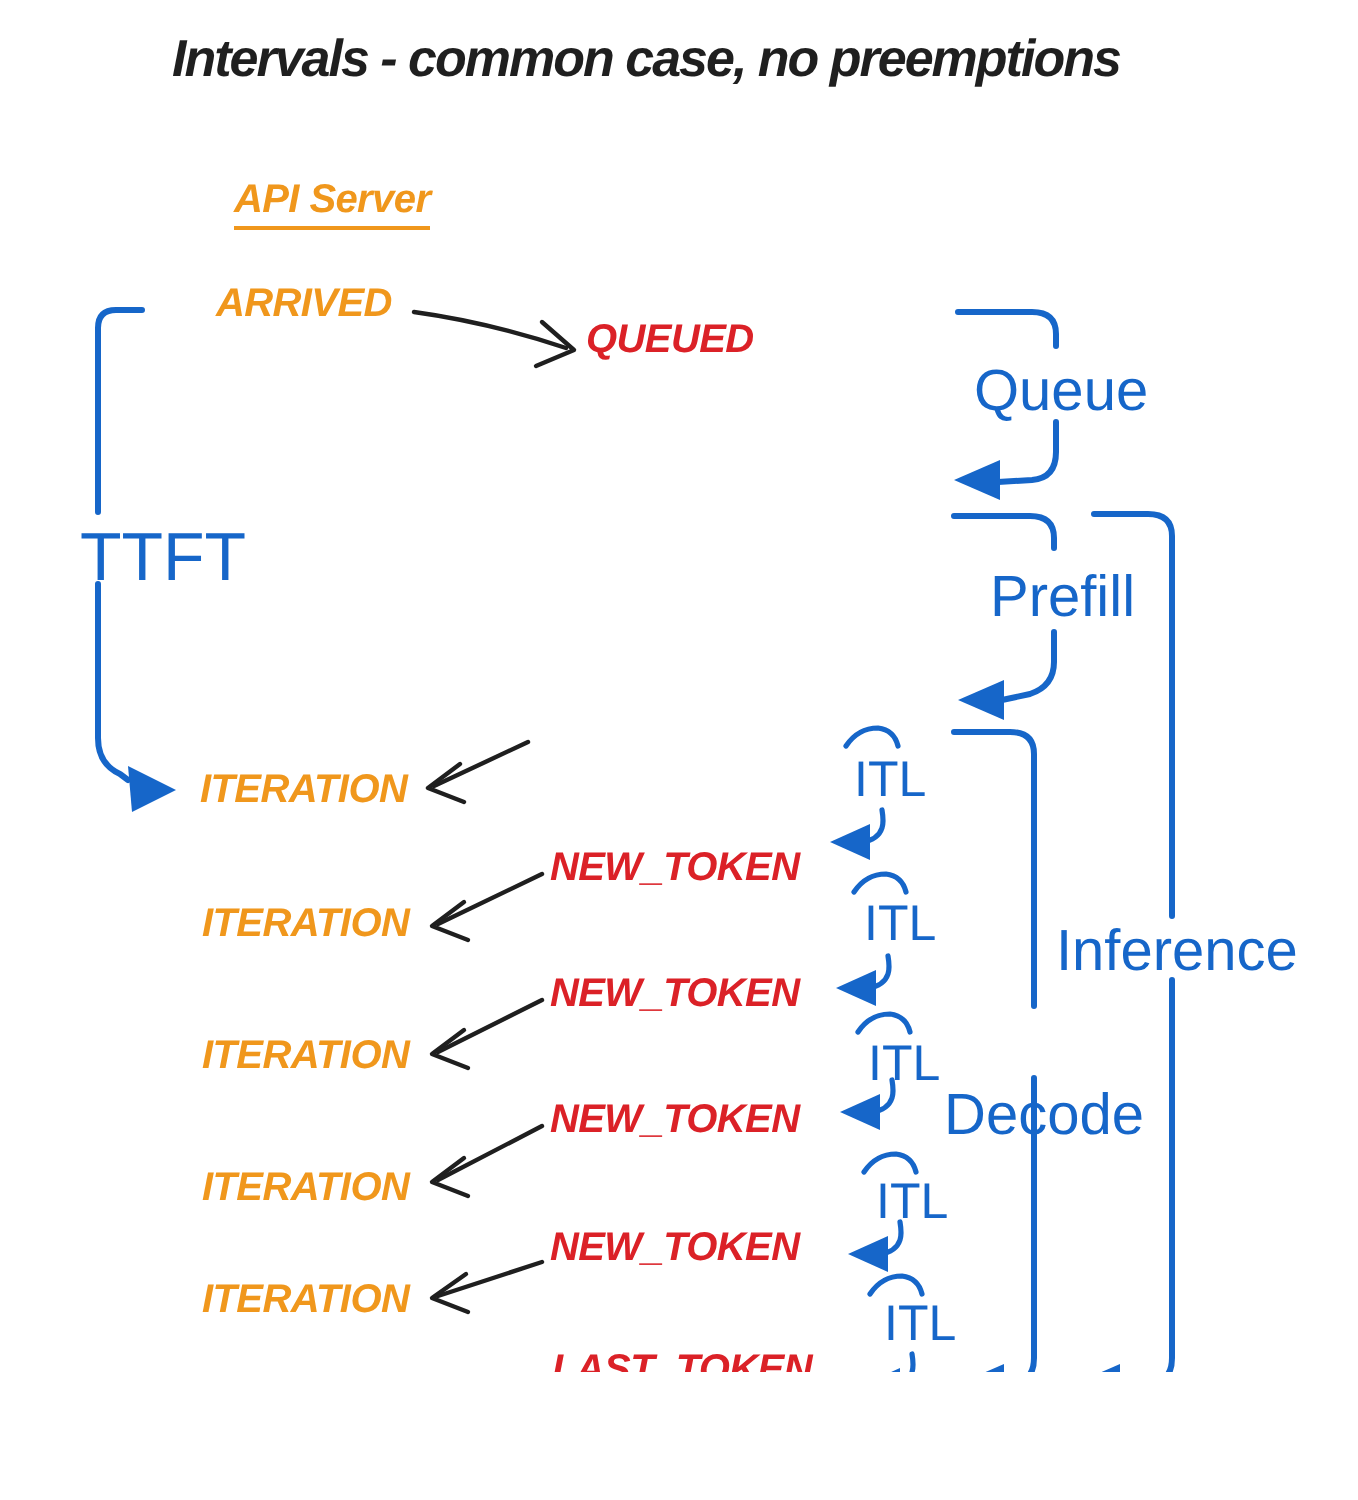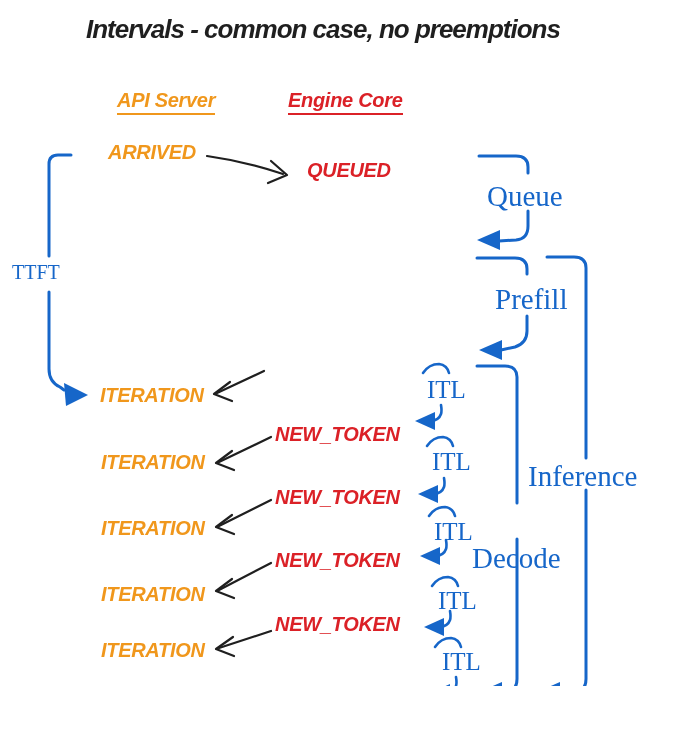--- a/index.html
+++ b/index.html
@@ -2,21 +2,21 @@
 <html style="--orange: #F0971C; --red: #DB2127; --blue: #1666C9; --ink: #1F1F1F;"><head>
 <meta charset="utf-8">
 <style>
   html,body{margin:0;padding:0;background:#fff;}
   #stage{
     position:relative;width:679px;height:686px;background:#fff;overflow:hidden;
     font-family:"Liberation Sans","DejaVu Sans",sans-serif;
   }
   .lbl{position:absolute;white-space:nowrap;line-height:1.05;}
   .hand{font-family:"Liberation Sans",sans-serif;font-style:italic;font-weight:700;letter-spacing:-0.3px;}
-  .sans{font-family:Liberation Serif, serif;font-weight:400;}
+  .sans{font-family:Liberation Sans, sans-serif;font-weight:400;}
   .orange{color:var(--orange);}
   .red{color:var(--red);}
   .blue{color:var(--blue);}
   .ink{color:var(--ink);}
   .colhead{border-bottom:2px solid currentColor;padding-bottom:2px;}
   .ev{font-size:20px;}
   .title{font-size:26px;letter-spacing:-1px;}
   svg{position:absolute;left:0;top:0;}
   .bstroke{stroke:var(--blue);stroke-width:3;fill:none;stroke-linecap:round;stroke-linejoin:round;}
   .bthin{stroke:var(--blue);stroke-width:2.6;fill:none;stroke-linecap:round;stroke-linejoin:round;}
@@ -106,37 +106,37 @@
     <g>
       <path class="bthin" transform="translate(435,637)" d="M0,10 Q6,1 16,1 Q24,2 26,10"></path>
       <path class="bthin" transform="translate(439,677)" d="M17,0 Q18,6 17,9 Q15,15 7,16"></path>
       <polygon class="bfill" transform="translate(439,677)" points="-9,16 11,7 11,25"></polygon>
     </g>
   </svg>
 
   <div class="lbl hand ink title" style="left:86px;top:16px;width:460px;text-align:center;">Intervals - common case, no preemptions</div>
 
   <div class="lbl hand orange colhead" style="left:105px;top:90px;font-size:20px;margin-left:12px;">API Server</div>
-  <div class="lbl hand red colhead" style="left:288px;top:90px;font-size:20px;">Engine Core</div>
 
   <div class="lbl hand orange ev" style="left:108px;top:142px;">ARRIVED</div>
-  <div class="lbl hand red ev" style="left:293px;top:160px;margin-left:14px;">QUEUED</div>
+  <div class="lbl hand red ev" style="left:293px;top:160px;">QUEUED</div>
   <div class="lbl hand red ev" style="left:275px;top:424px;">NEW_TOKEN</div>
   <div class="lbl hand red ev" style="left:275px;top:487px;">NEW_TOKEN</div>
   <div class="lbl hand red ev" style="left:275px;top:550px;">NEW_TOKEN</div>
   <div class="lbl hand red ev" style="left:275px;top:614px;">NEW_TOKEN</div>
+  <div class="lbl hand red ev" style="left:276px;top:675px;">LAST_TOKEN</div>
 
   <div class="lbl hand orange ev" style="left:100px;top:385px;">ITERATION</div>
   <div class="lbl hand orange ev" style="left:101px;top:452px;">ITERATION</div>
   <div class="lbl hand orange ev" style="left:101px;top:518px;">ITERATION</div>
   <div class="lbl hand orange ev" style="left:101px;top:584px;">ITERATION</div>
   <div class="lbl hand orange ev" style="left:101px;top:640px;">ITERATION</div>
   <div class="lbl hand orange ev" style="left:101px;top:704px;">ITERATION</div>
 
-  <div class="lbl sans blue" style="left:12px;top:262px;font-size:20px;">TTFT</div>
+  <div class="lbl sans blue" style="left:40px;top:262px;font-size:34px;">TTFT</div>
   <div class="lbl sans blue" style="left:487px;top:181px;font-size:29px;">Queue</div>
   <div class="lbl sans blue" style="left:495px;top:284px;font-size:29px;">Prefill</div>
   <div class="lbl sans blue" style="left:528px;top:461px;font-size:29px;">Inference</div>
   <div class="lbl sans blue" style="left:472px;top:509px;font-size:29px;margin-top:34px;">Decode</div>
 
   <div class="lbl sans blue" style="left:427px;top:377px;font-size:25px;">ITL</div>
   <div class="lbl sans blue" style="left:432px;top:449px;font-size:25px;">ITL</div>
   <div class="lbl sans blue" style="left:434px;top:519px;font-size:25px;">ITL</div>
   <div class="lbl sans blue" style="left:438px;top:588px;font-size:25px;">ITL</div>
   <div class="lbl sans blue" style="left:442px;top:649px;font-size:25px;">ITL</div>

